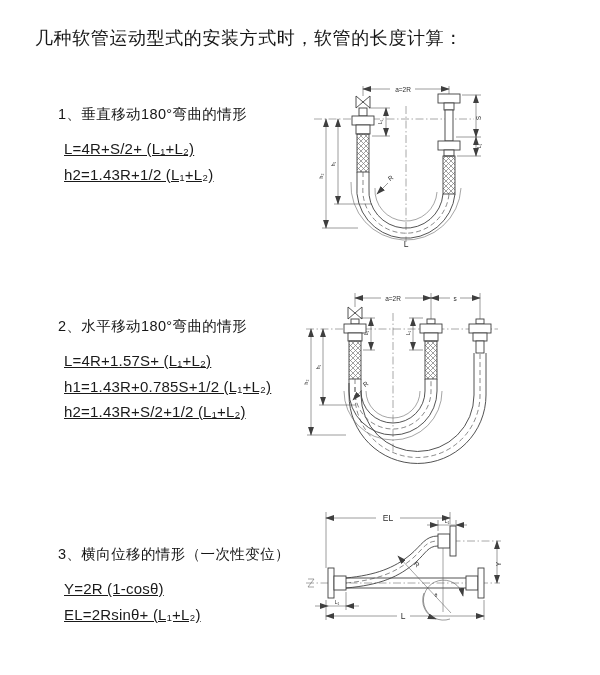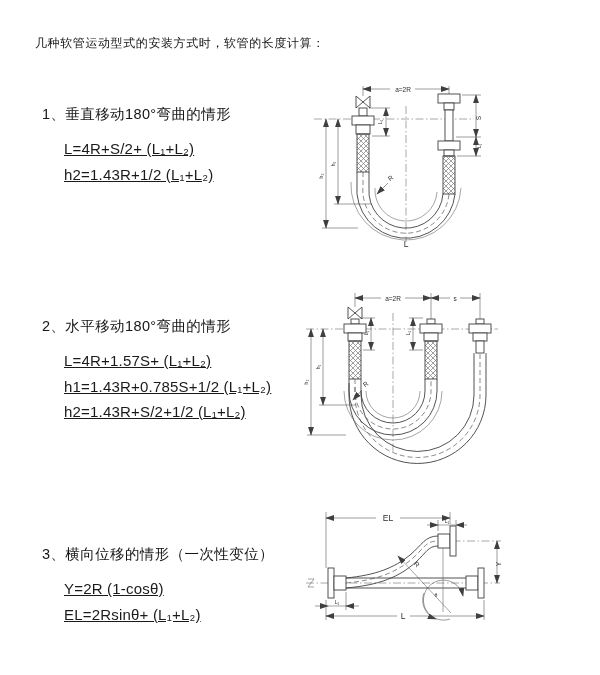--- a/index.html
+++ b/index.html
@@ -1,22 +1,22 @@
 <!DOCTYPE html>
 <html><head>
 <meta charset="utf-8">
 <style>
   html,body{margin:0;padding:0;}
   body{
     width:600px;height:675px;background:#ffffff;position:relative;overflow:hidden;
     font-family:"Liberation Sans",sans-serif;color:#1c1c1c;
   }
-  .title{position:absolute;left:35px;top:35px;font-size:12px;letter-spacing:0.6px;color:#161616;}
+  .title{position:absolute;left:35px;top:26px;font-size:18px;letter-spacing:0.6px;color:#161616;}
   .sec{position:absolute;left:42px;}
-  .sec .hd{font-size:14.5px;line-height:20px;margin-bottom:12px;letter-spacing:0.4px;color:#161616;}
+  .sec .hd{font-size:14.5px;line-height:20px;margin-bottom:12px;letter-spacing:0.4px;color:#161616;margin-left:16px;}
   .sec .fm{margin-left:22px;font-size:15px;line-height:25.5px;letter-spacing:0.2px;color:#1a1a1a;white-space:pre;text-decoration:underline;}
   svg.diag{position:absolute;}
   .ln{stroke:#3f3f3f;stroke-width:0.9;fill:none;}
   .thin{stroke:#5a5a5a;stroke-width:0.55;fill:none;}
   .dim{stroke:#4a4a4a;stroke-width:0.55;fill:none;}
   .cl{stroke:#5f5f5f;stroke-width:0.55;fill:none;stroke-dasharray:8 2.5 1.5 2.5;}
   .dash{stroke:#4a4a4a;stroke-width:0.65;fill:none;stroke-dasharray:5 3;}
   .fit{fill:#ffffff;stroke:#3f3f3f;stroke-width:0.9;}
   .br{fill:url(#braid);stroke:#3f3f3f;stroke-width:0.9;}
   .mask{fill:#ffffff;stroke:none;}

